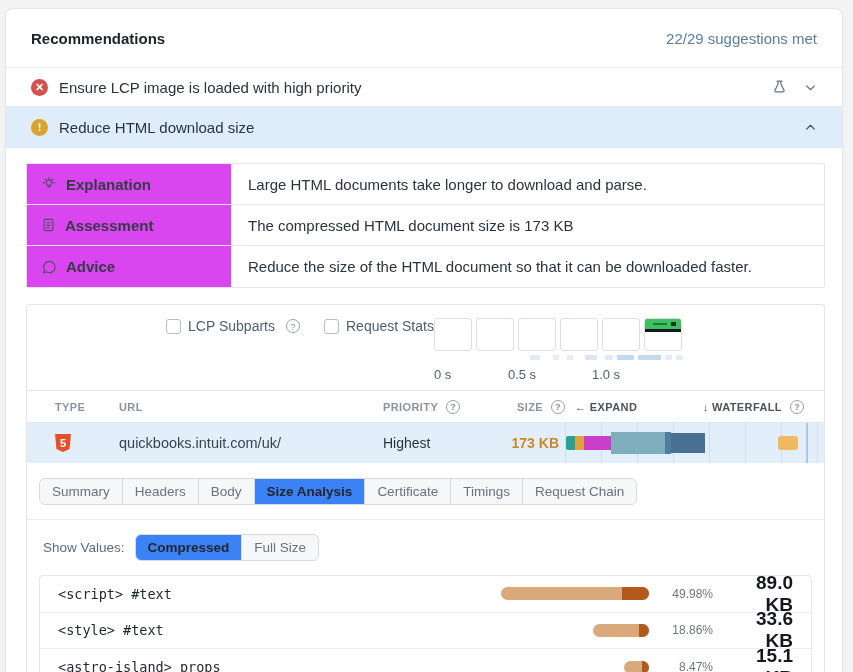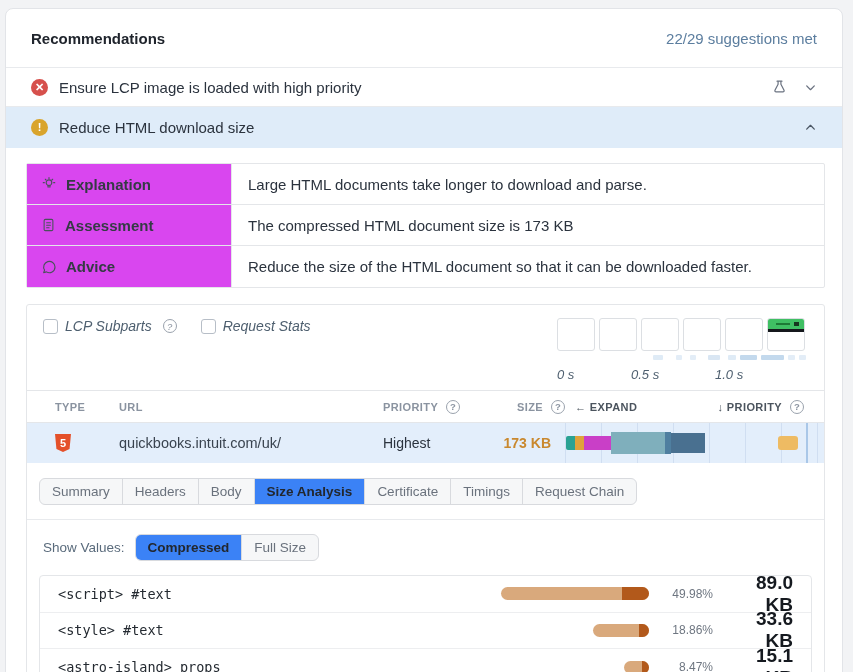--- a/index.html
+++ b/index.html
@@ -34,21 +34,21 @@
   .info-row:last-child { border-bottom:none; }
   .info-label { width:205px; flex:0 0 auto; background:#d946ef; border-right:1px solid #e4e6e9;
     display:flex; align-items:center; gap:9px; padding-left:14px; }
   .info-label span.lbl { font-size:15px; font-weight:700; color:#343b44; }
   .info-label svg { color:#4a525c; }
   .info-value { flex:1; display:flex; align-items:center; padding-left:16px;
     font-size:15px; color:#2b333e; }
 
   
   .req-panel { margin-top:16px; border:1px solid #e4e6e9; border-radius:3px 3px 0 0; }
-  .panel-top { display:flex; justify-content:space-between; padding:13px 16px 8px 16px; height:85px;font-style:italic; }
+  .panel-top { display:flex; justify-content:center; padding:13px 16px 8px 16px; height:85px; }
   .filters { }
   .filter-line { display:flex; align-items:center; gap:24px; }
   .chk-item { display:flex; align-items:center; gap:7px; cursor:pointer; }
   .chk-box { width:15px; height:15px; border:1.5px solid #b7bec7; border-radius:3px; background:#fff; }
   .chk-label { font-size:14px; color:#4e5f6f; }
   .help-circle { width:14px; height:14px; border:1px solid #9aa2ad; border-radius:50%;
     color:#8a93a0; font-size:9.5px; display:inline-flex; align-items:center; justify-content:center;
     margin-left:4px; flex:0 0 auto; }
   .req-summary { font-size:14px; color:#4e5f6f; margin-top:13px; }
 
@@ -77,21 +77,21 @@
     padding:0 20px 0 10px; }
   .dark-head { color:#4b545e; }
 
   .req-row { height:40px; display:flex; align-items:center; padding-left:28px;
     background:#e3eefb; cursor:pointer; }
   .html5-badge { width:16px; height:18px; background:#e4502a;
     clip-path:polygon(0 0,100% 0,91% 84%,50% 100%,9% 84%);
     color:#fff; font-size:11px; font-weight:700; display:flex; align-items:center; justify-content:center; }
   .req-url { font-size:14.5px; color:#39434f; }
   .req-prio { font-size:14px; color:#2b333e; }
-  .req-size { font-size:14px; font-weight:700; justify-content:flex-end; padding-right:14px; }
+  .req-size { font-size:14px; font-weight:700; justify-content:flex-end; padding-right:6px; }
   .wf-strip { width:259px; flex:0 0 auto; height:40px; position:relative; align-self:stretch; }
   .wf-grid i { position:absolute; top:0; bottom:0; width:1px; background:rgba(110,145,190,.16); }
   .wf-bars { position:absolute; left:1px; top:0; height:40px; display:flex; align-items:center; }
   .wf-seg { flex:0 0 auto; }
   .wf-seg:first-child { border-radius:2px 0 0 2px; }
   .wf-deferred { position:absolute; top:13px; height:14px; border-radius:3px; }
   .wf-marker { position:absolute; top:0; bottom:0; width:2px; background:#a9c7e8; }
 
   
   .tabs-area { padding:15px 12px 14px 12px; border-bottom:1px solid #e8eaed; }
@@ -251,21 +251,21 @@
           <span>PRIORITY</span>
           <span class="help-circle">?</span>
         </span>
         <span class="col-size">
           <span>SIZE</span>
           <span class="help-circle">?</span>
         </span>
         <span class="col-wf">
           <span class="dark-head">← EXPAND</span>
           <span class="dark-head" style="display:flex;align-items:center;gap:4px">
-            <span>↓ PRIORITY</span>
+            <span>↓ WATERFALL</span>
             <span class="help-circle">?</span>
           </span>
         </span>
       </div>
 
       <div class="req-row">
         <span class="col-type">
           <span class="html5-badge">5</span>
         </span>
         <span class="col-url req-url">quickbooks.intuit.com/uk/</span>

